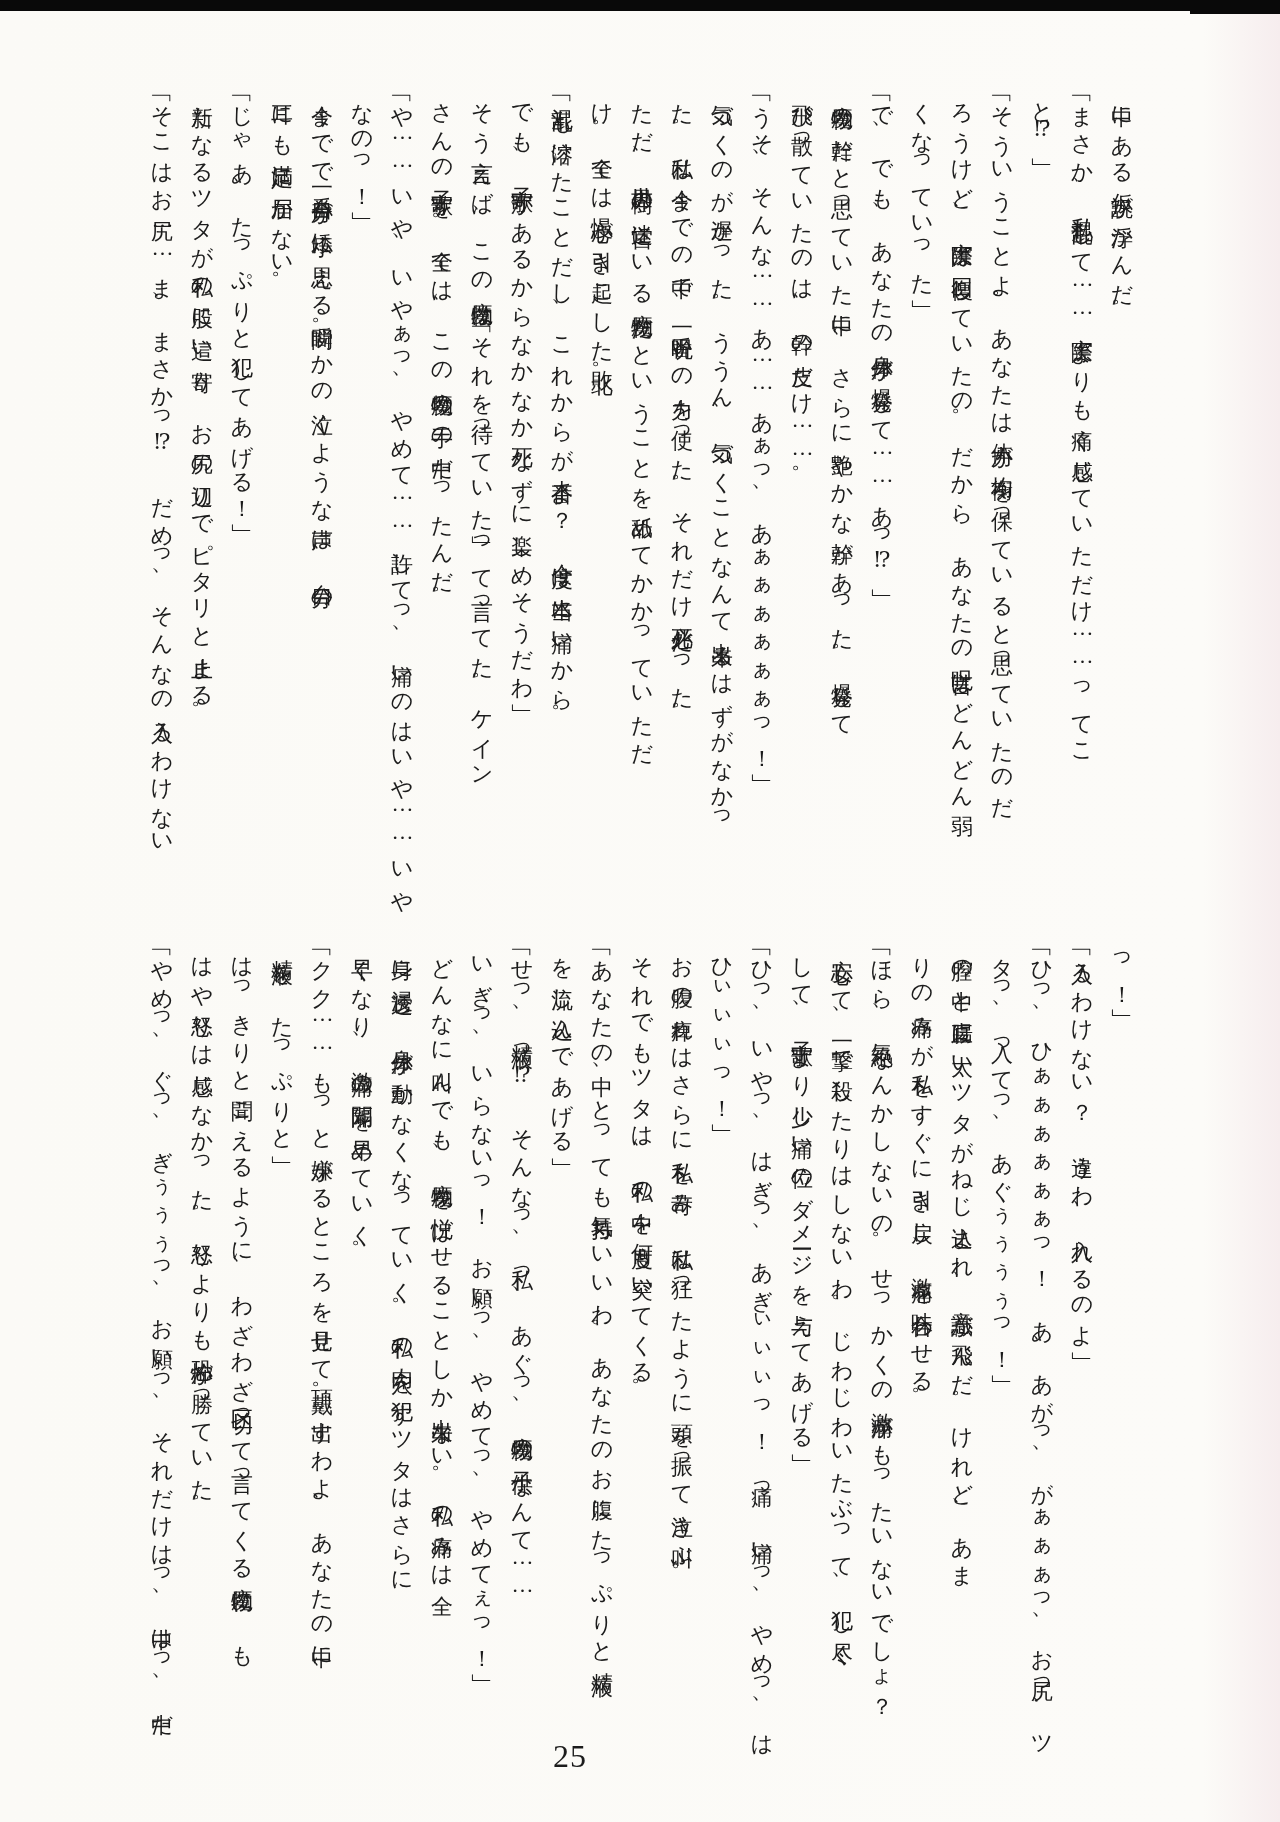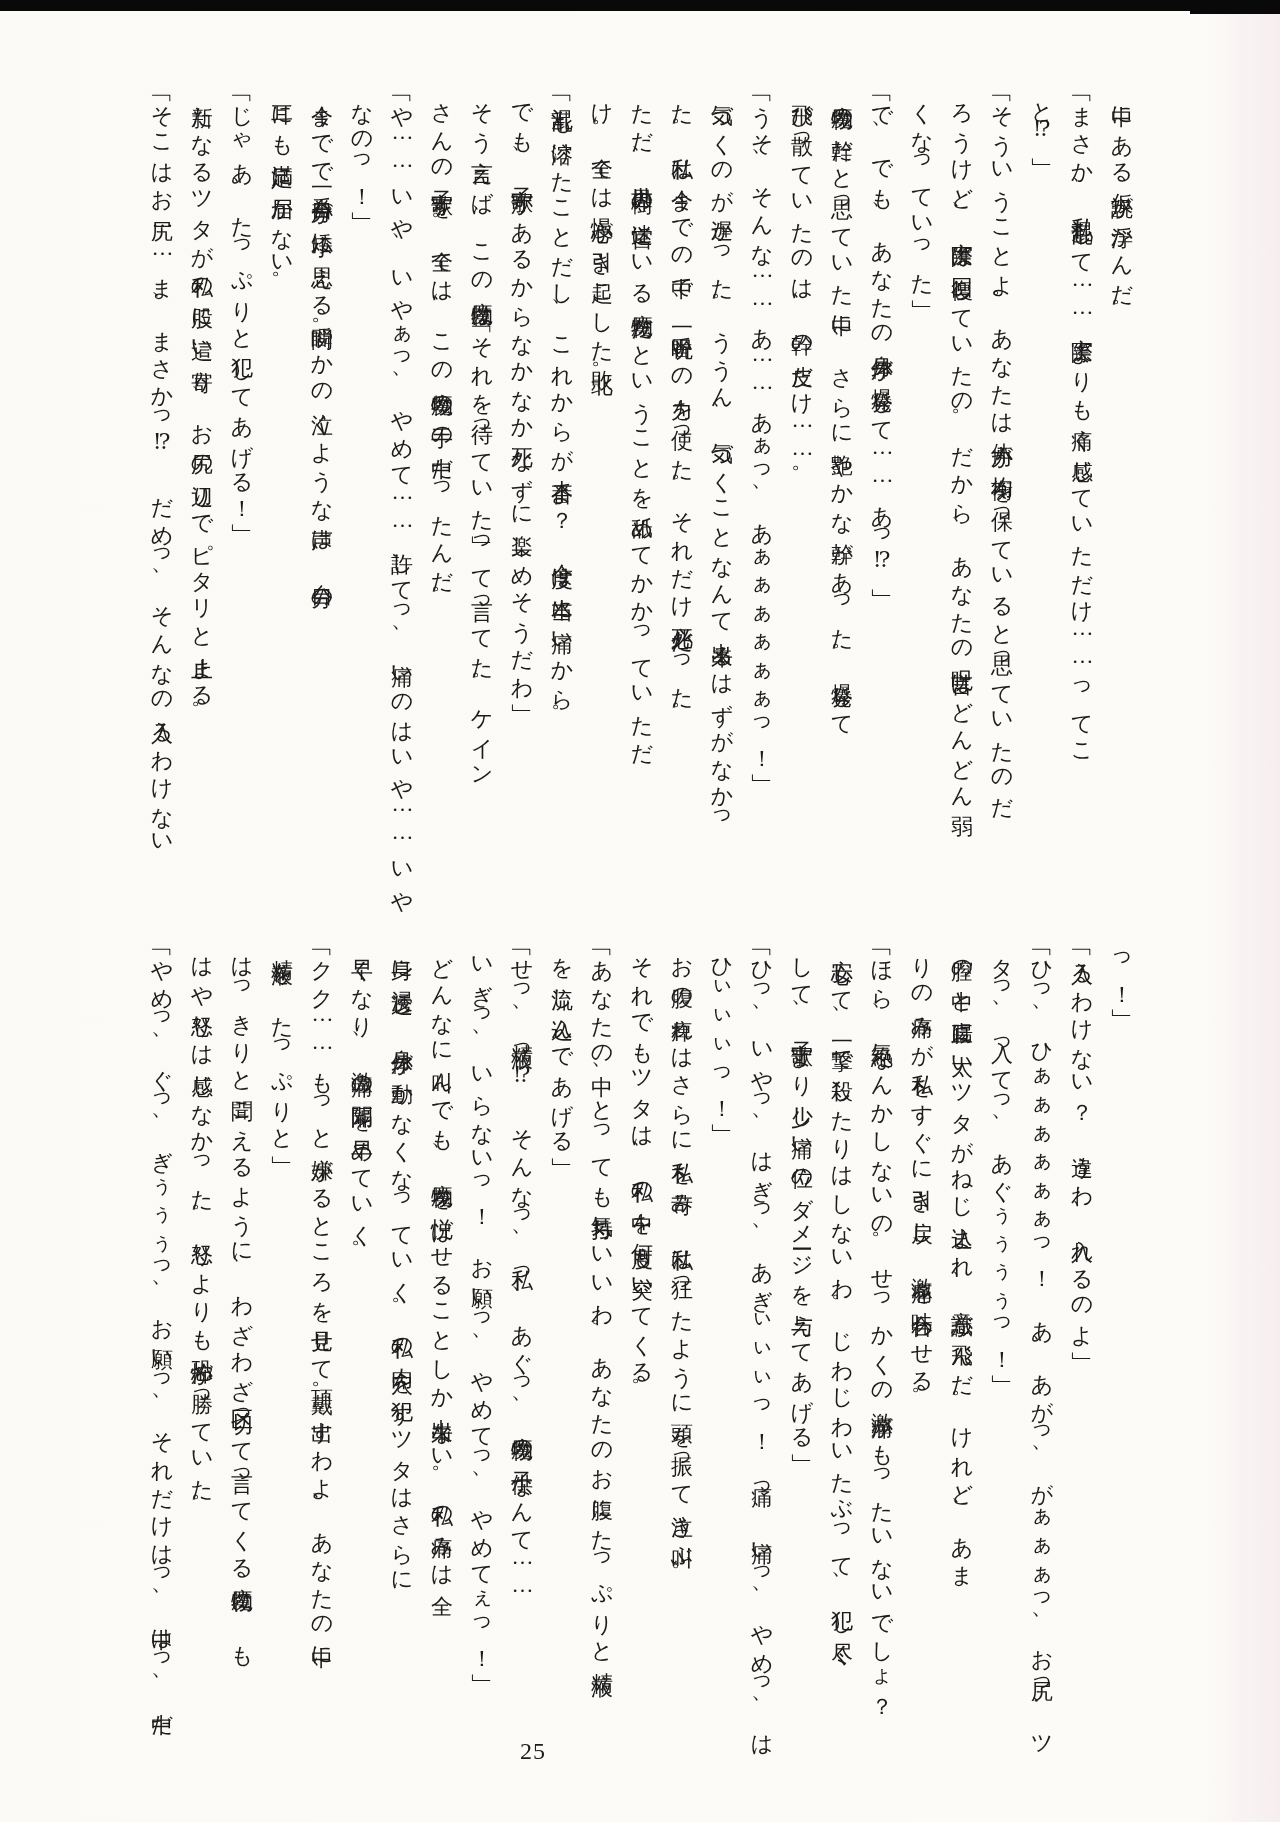--- a/index.html
+++ b/index.html
@@ -56,21 +56,22 @@
     top: 942px;
     right: 138px;
     width: 1000px;
     height: 768px;
   }
   .page-number {
     position: absolute;
     top: 1738px;
     left: 520px;
     width: 100px;
-    font-size: 24px;
+    text-align: center;
+    font-size: 32px;
     letter-spacing: 1px;
     color: #1c1c1c;
   }
 </style>
 </head>
 <body>
 
 <div class="page">
   <div class="scan-edge-bar"></div>
   <div class="scan-edge-corner"></div>

